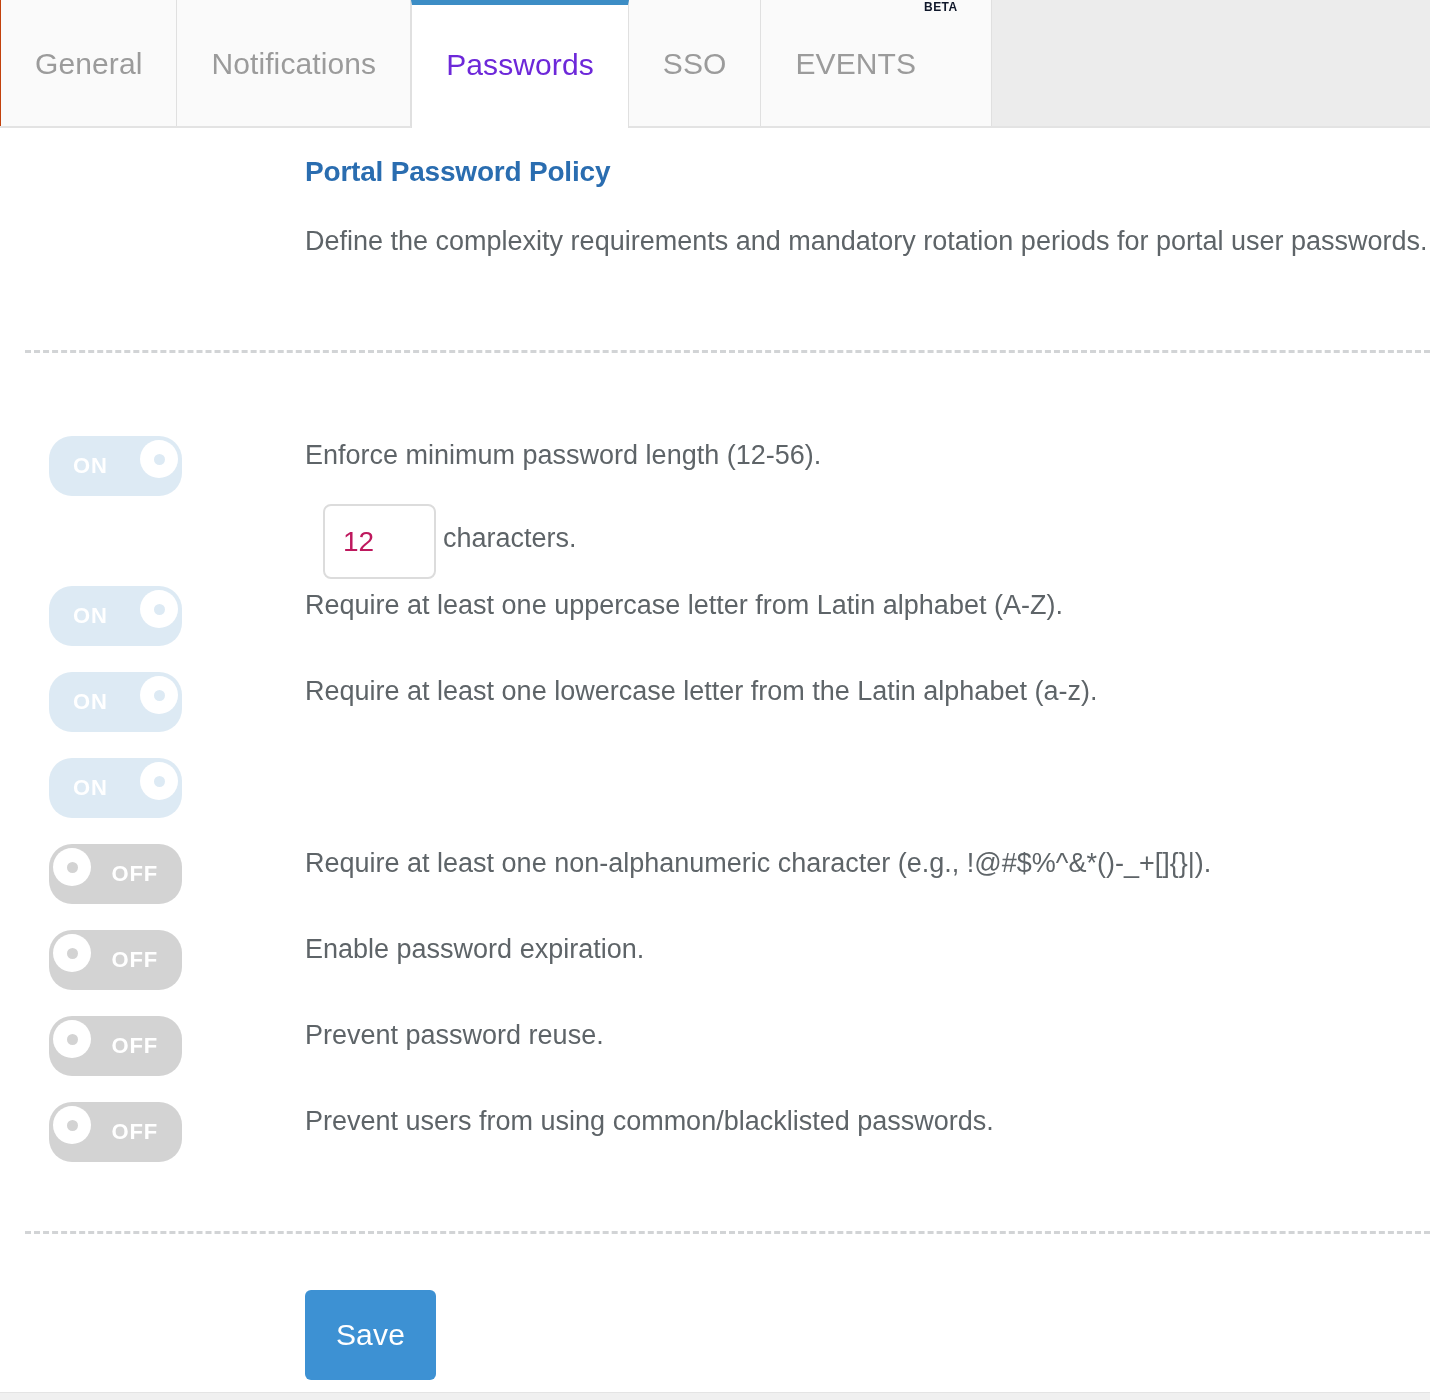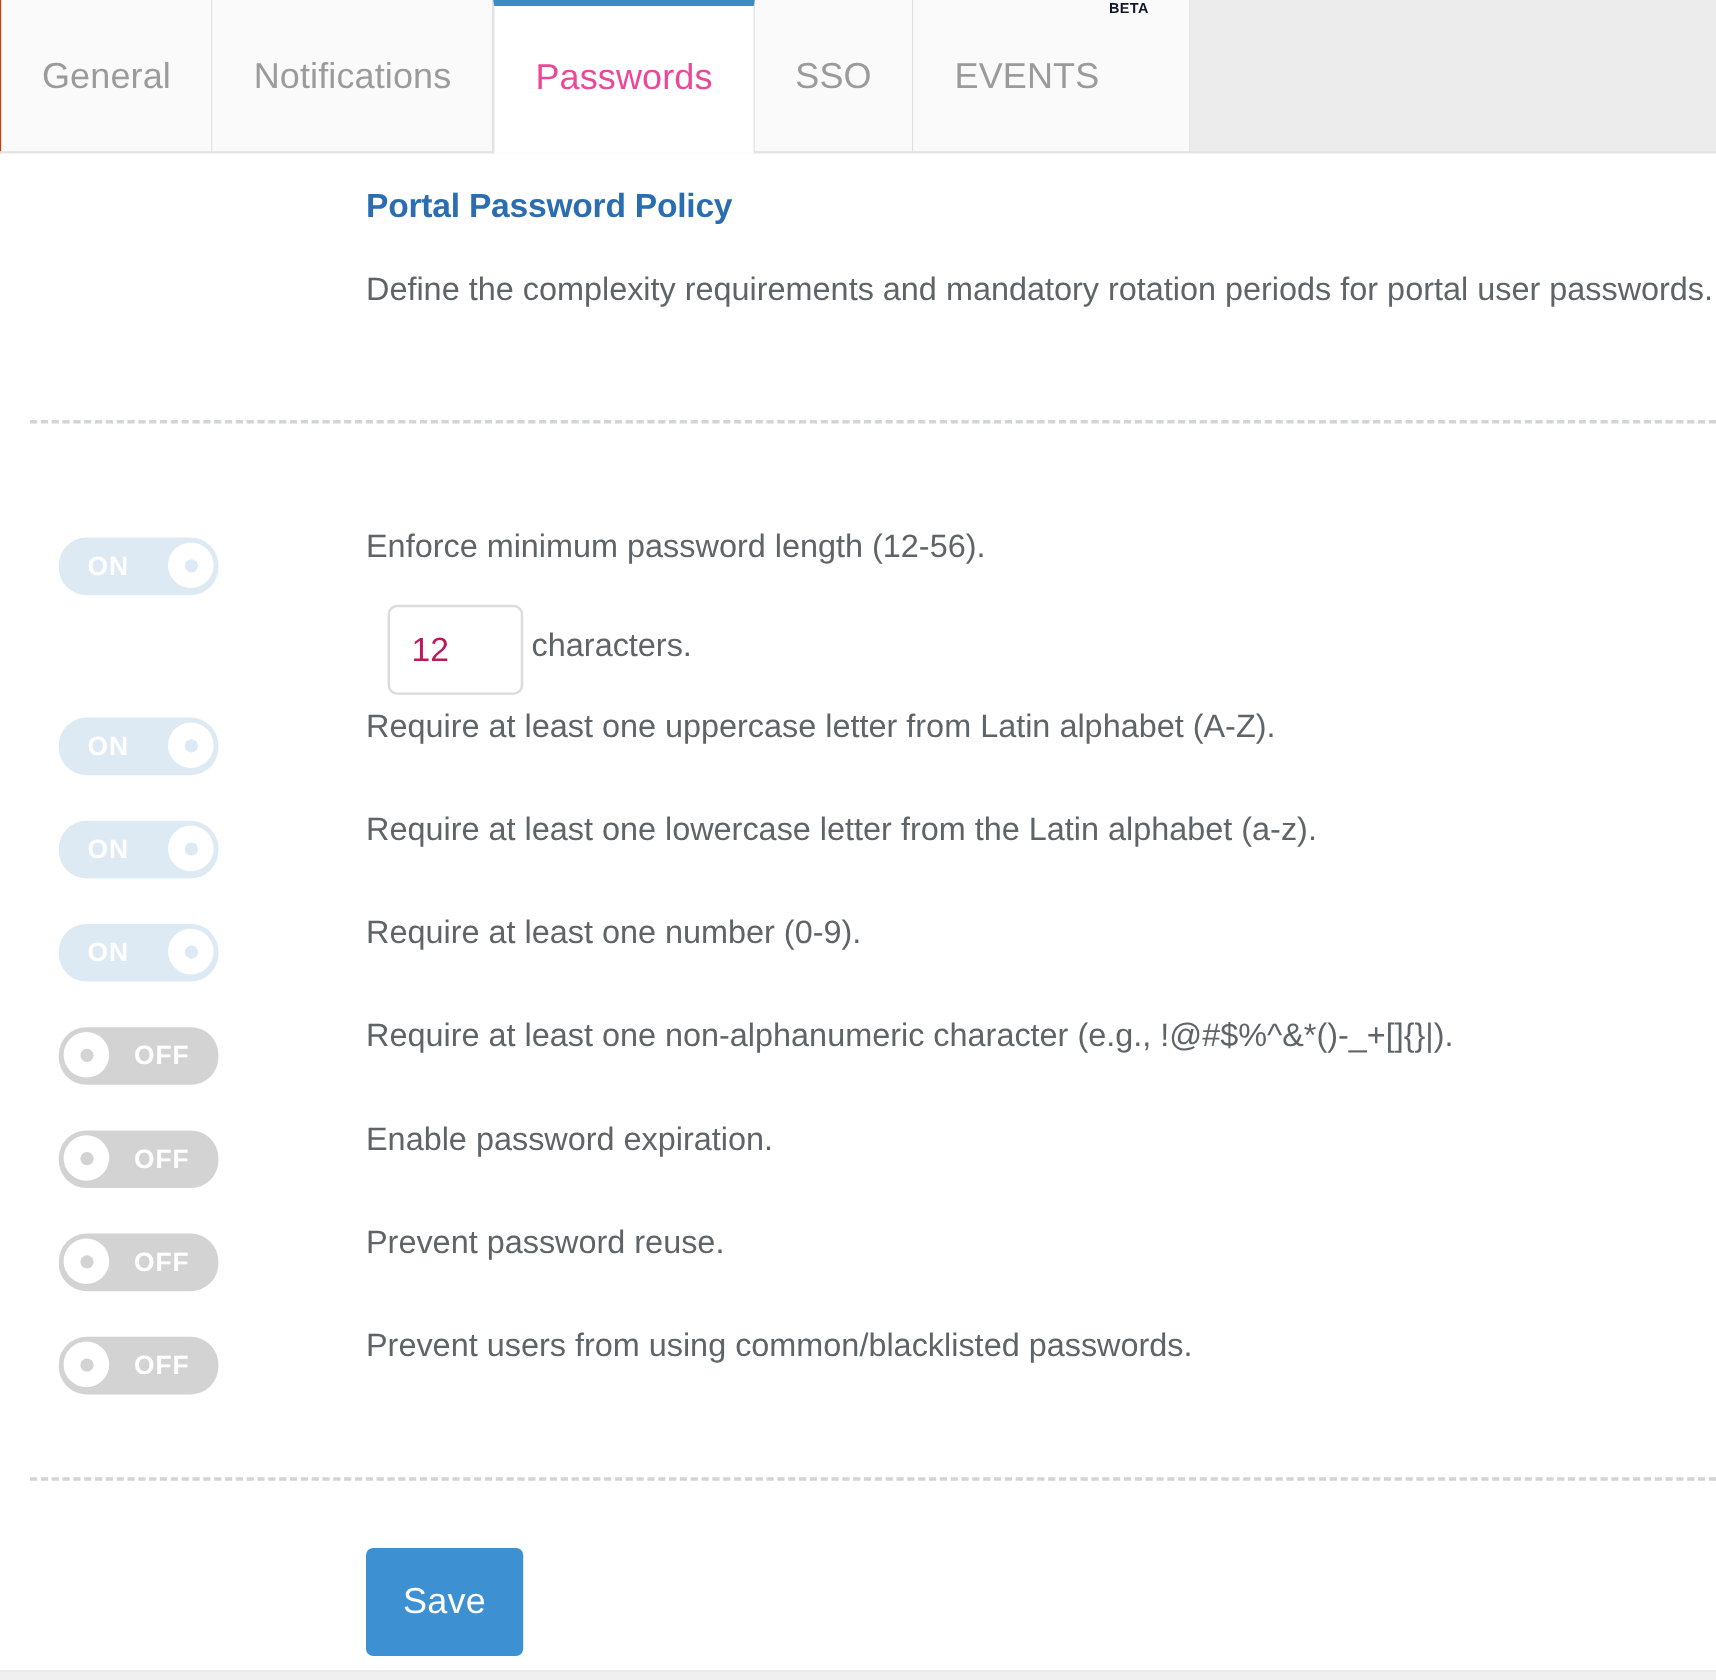--- a/index.html
+++ b/index.html
@@ -44,21 +44,21 @@
     color: #9b9b9b;
     font-weight: 400;
     letter-spacing: .1px;
     white-space: nowrap;
     cursor: pointer;
     user-select: none;
   }
   .tab:first-child { border-left: 1px solid #c2410c; }
   .tab.active {
     background: #ffffff;
-    color: #ec4899;
+    color: #6d28d9;
     border-top: 5px solid #3c8dc5;
     border-left: 1px solid #e0e0e0;
     margin-top: 0;
     height: 128px;
     z-index: 3;
   }
   .tab.active .tab-label { position: relative; top: -2px; }
   .tab .beta {
     font-size: 12px;
     font-weight: bold;
@@ -129,23 +129,23 @@
   }
   .row {
     position: absolute;
     left: 0;
     width: 1430px;
     height: 60px;
   }
   .toggle {
     position: absolute;
     left: 49px;
-    top: 16px;
+    top: 4px;
     width: 133px;
-    height: 48px;
+    height: 60px;
     border-radius: 23px;
     display: flex;
     align-items: center;
     cursor: pointer;
     user-select: none;
   }
   .toggle.on {
     background: #ddeaf4;
     justify-content: flex-start;
     padding-left: 24px;
@@ -309,21 +309,20 @@
           </div>
           <div class="row-label">Require at least one lowercase letter from the Latin alphabet (a-z).</div>
         </div>
         <div class="row" style="top: 626px;">
           <div class="toggle on">
             <span class="tlabel">ON</span>
             <span class="knob">
               <span class="knob-dot"></span>
             </span>
           </div>
-          <div class="row-label">Require at least one number (0-9).</div>
         </div>
         <div class="row" style="top: 712px;">
           <div class="toggle off">
             <span class="tlabel">OFF</span>
             <span class="knob">
               <span class="knob-dot"></span>
             </span>
           </div>
           <div class="row-label">Require at least one non-alphanumeric character (e.g., !@#$%^&amp;*()-_+[]{}|).</div>
         </div>

